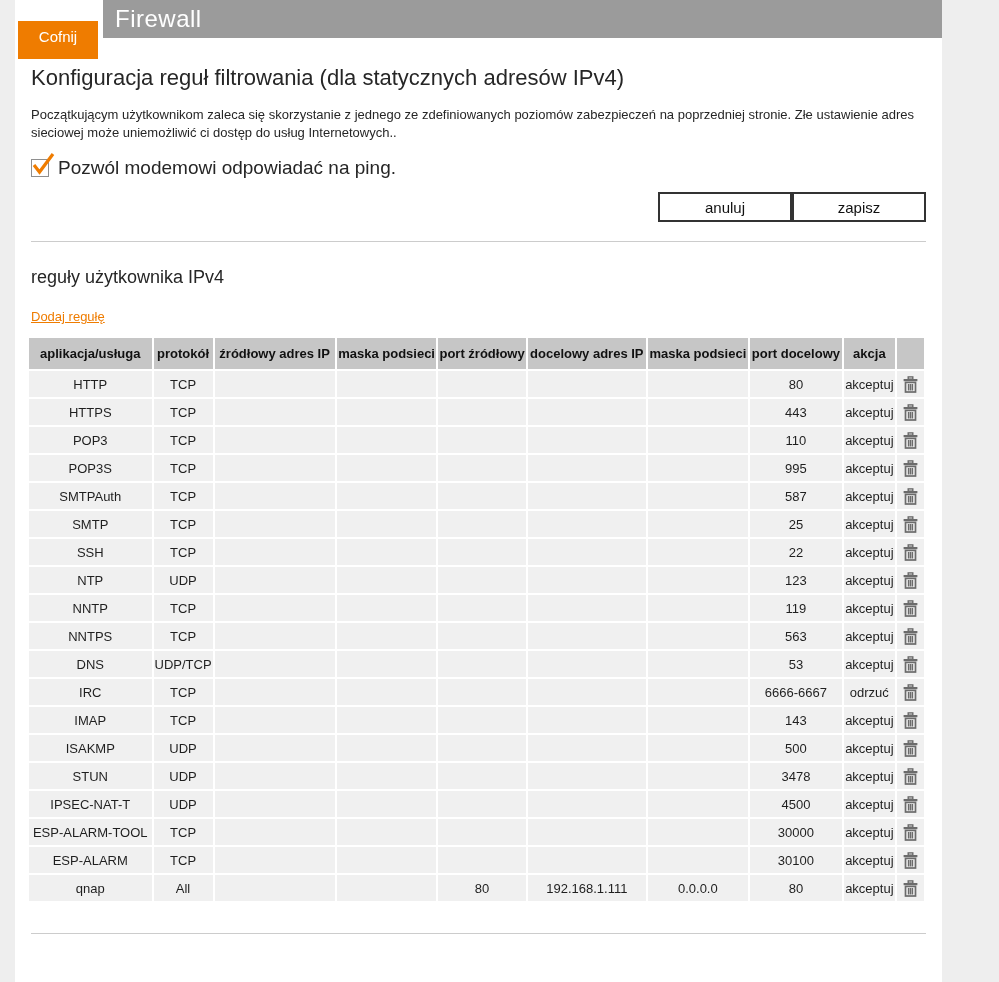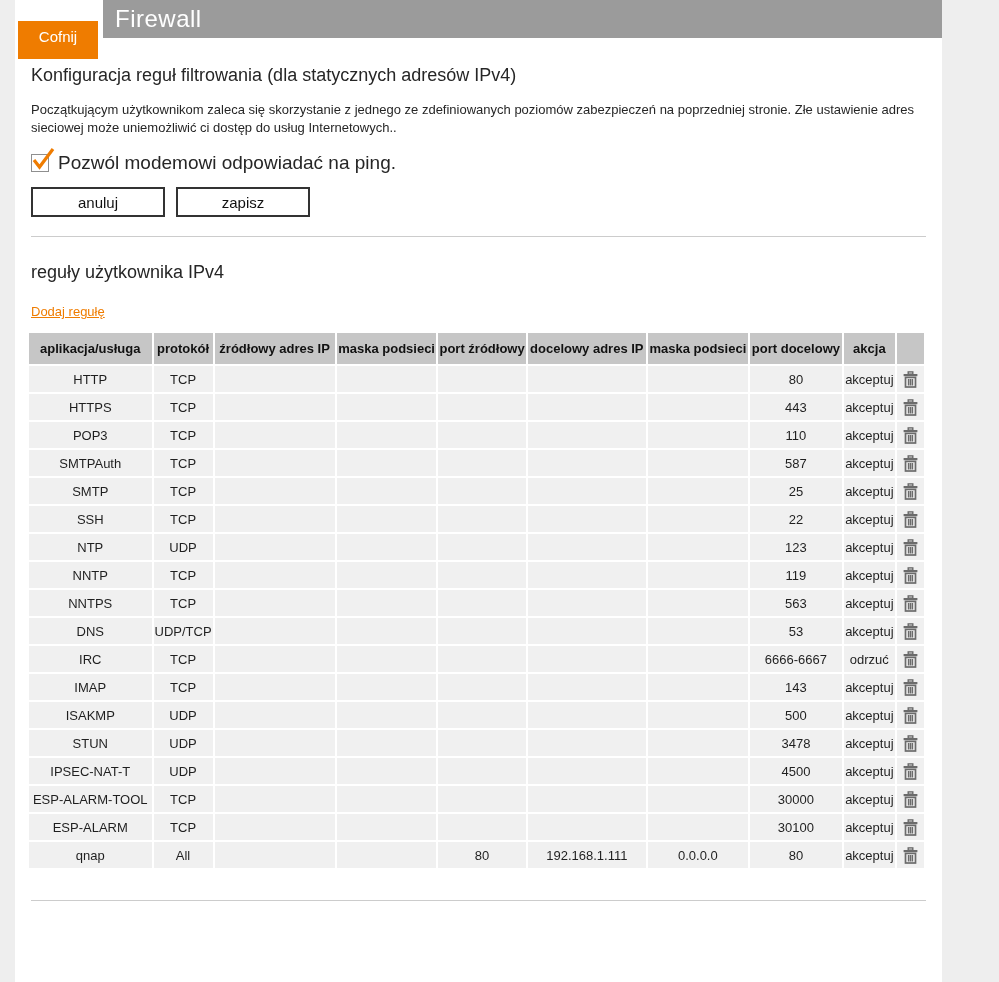--- a/index.html
+++ b/index.html
@@ -40,41 +40,41 @@
     position:absolute;left:3px;top:21px;
     width:80px;height:38px;
     background:var(--accent-orange);
     border:none;color:#ffffff;
     font-family:inherit;font-size:15px;
     text-align:center;cursor:pointer;
     padding-bottom:8px;
   }
   .content{padding:0 16px;}
   .config-heading{
-    font-size:18px;font-weight:normal;color:#262626;
+    font-size:22px;font-weight:normal;color:#262626;
     margin:23px 0 0;
   }
   .description{
     font-size:13px;line-height:18px;color:#262626;
     margin:15px 0 0;max-width:895px;
   }
   .checkbox-row{
     margin-top:15px;
     display:flex;align-items:center;gap:9px;height:22px;
   }
   .checkbox{
     position:relative;display:inline-block;
     width:18px;height:18px;
     background:#fff;border:1px solid #8f8f8f;
     cursor:pointer;flex:0 0 auto;
   }
   .checkbox svg{position:absolute;left:0;top:-7px;overflow:visible;}
   .checkbox-label{font-size:19px;color:#262626;}
   .btn-row{
-    display:flex;justify-content:flex-start;gap:11px;
+    display:flex;justify-content:flex-end;
     margin-top:13px;padding-right:0;
   }
   .action-btn{
     width:134px;height:30px;
     background:#ffffff;
     border:2px solid #333333;
     font-family:inherit;font-size:15px;color:#111111;
     cursor:pointer;
   }
   .divider{
@@ -236,20 +236,41 @@
         <rect x="5.2" y="0.9" width="4.6" height="2.2" fill="none" stroke="#6B6B6B" stroke-width="1.4"></rect>
         <line x1="0.6" y1="4.1" x2="14.4" y2="4.1" stroke="#6B6B6B" stroke-width="2.2"></line>
         <rect x="2.5" y="6.4" width="10" height="9.6" fill="none" stroke="#6B6B6B" stroke-width="1.7"></rect>
         <line x1="5.6" y1="8" x2="5.6" y2="14.5" stroke="#6B6B6B" stroke-width="1.5"></line>
         <line x1="7.5" y1="8" x2="7.5" y2="14.5" stroke="#6B6B6B" stroke-width="1.5"></line>
         <line x1="9.4" y1="8" x2="9.4" y2="14.5" stroke="#6B6B6B" stroke-width="1.5"></line>
       </svg>
     </td>
   </tr>
 
+  <tr>
+    <td>POP3S</td>
+    <td>TCP</td>
+    <td></td>
+    <td></td>
+    <td></td>
+    <td></td>
+    <td></td>
+    <td>995</td>
+    <td>akceptuj</td>
+    <td class="trash-cell">
+      <svg width="15" height="17" viewBox="0 0 15 17">
+        <rect x="5.2" y="0.9" width="4.6" height="2.2" fill="none" stroke="#6B6B6B" stroke-width="1.4"></rect>
+        <line x1="0.6" y1="4.1" x2="14.4" y2="4.1" stroke="#6B6B6B" stroke-width="2.2"></line>
+        <rect x="2.5" y="6.4" width="10" height="9.6" fill="none" stroke="#6B6B6B" stroke-width="1.7"></rect>
+        <line x1="5.6" y1="8" x2="5.6" y2="14.5" stroke="#6B6B6B" stroke-width="1.5"></line>
+        <line x1="7.5" y1="8" x2="7.5" y2="14.5" stroke="#6B6B6B" stroke-width="1.5"></line>
+        <line x1="9.4" y1="8" x2="9.4" y2="14.5" stroke="#6B6B6B" stroke-width="1.5"></line>
+      </svg>
+    </td>
+  </tr>
 
   <tr>
     <td>SMTPAuth</td>
     <td>TCP</td>
     <td></td>
     <td></td>
     <td></td>
     <td></td>
     <td></td>
     <td>587</td>

